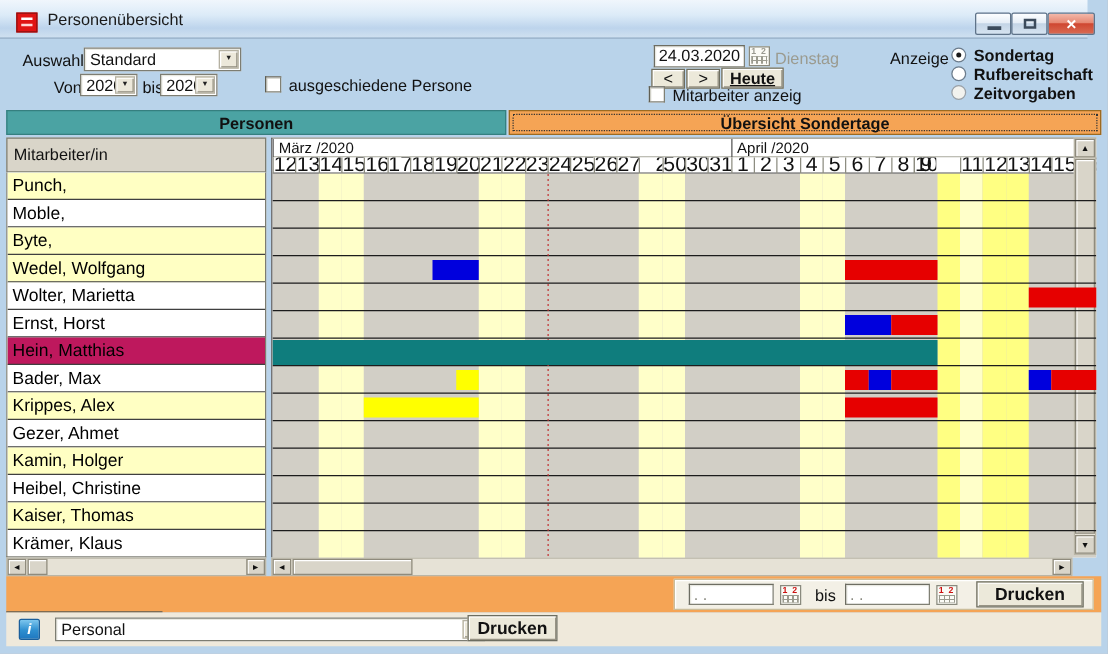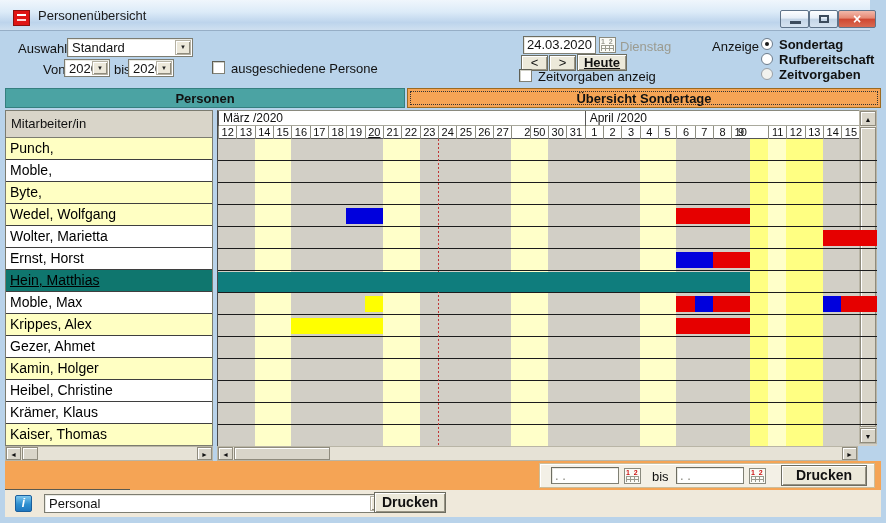--- a/index.html
+++ b/index.html
@@ -62,21 +62,21 @@
   font-size:13px;color:#111;line-height:26px;padding-left:5px;}
 .lp-list{left:5px;top:138px;width:208px;height:308px;background:#fff;border:1px solid #7c7c70;border-top:none;overflow:hidden;}
 .emp-row{height:22px;line-height:21px;font-size:14px;color:#000;padding-left:4px;border-bottom:1px solid #3f3f3f;background:#fff;white-space:nowrap;overflow:hidden;}
 .emp-row.yellow{background:#ffffc3;}
 
 
 .grid-wrap{left:217px;top:110px;width:660px;height:336px;background:#fff;border-left:1px solid #4a4a4a;border-top:1px solid #8a8a7e;overflow:hidden;}
 .month-row{position:absolute;left:0;top:0;width:100%;height:15px;background:#fff;border-bottom:1px solid #a9a99d;}
 .month-cell{position:absolute;top:0;height:15px;border-left:1px solid #555;font-size:12px;color:#111;line-height:14px;padding-left:4px;white-space:nowrap;overflow:hidden;}
 .day-row{position:absolute;left:0;top:15px;width:100%;height:13px;background:#fff;border-bottom:1px solid #555;}
-.day-cell{position:absolute;top:0;height:13px;border-left:1px solid #8d8d81;font-size:11px;color:#111;line-height:12px;text-align:center;overflow:hidden;}
+.day-cell{position:absolute;top:0;height:13px;border-left:1px solid #8d8d81;font-size:17px;color:#111;line-height:12px;text-align:center;overflow:hidden;}
 .grid-body{position:absolute;left:0;top:28px;width:100%;height:308px;}
 .band{position:absolute;top:0;bottom:0;z-index:1;}
 .row-line{position:absolute;left:0;width:100%;height:22px;border-bottom:1px solid #1c1c1c;z-index:2;}
 .today-line{position:absolute;top:0;bottom:0;width:1px;z-index:3;
   background:repeating-linear-gradient(180deg,#c03535 0 2px,rgba(0,0,0,0) 2px 4px);}
 .bar{position:absolute;z-index:4;}
 
 
 .sb{background:#e6e2d6;border:1px solid #b9b5a6;}
 .sb-btn{position:absolute;background:#d9d5c9;border:1px solid #8f8b7d;box-shadow:inset 1px 1px 0 #fff;
@@ -146,41 +146,41 @@
     <span class="combo-value">2020</span>
     <span class="combo-btn">▼</span>
   </div>
   <div class="abs checkbox" style="left:212px;top:61px;"></div>
   <div class="abs label" style="left:231px;top:61px;">ausgeschiedene Persone</div>
 
   <div class="abs btn" style="left:521px;top:55px;width:27px;height:16px;line-height:14px;">&lt;</div>
   <div class="abs btn" style="left:549px;top:55px;width:27px;height:16px;line-height:14px;">&gt;</div>
   <div class="abs btn bold" style="left:577px;top:54px;width:50px;height:17px;line-height:15px;text-decoration:underline;">Heute</div>
   <div class="abs checkbox" style="left:519px;top:69px;"></div>
-  <div class="abs label" style="left:538px;top:69px;">Zeitvorgaben anzeig</div>
+  <div class="abs label" style="left:538px;top:69px;">Mitarbeiter anzeig</div>
 
   <div class="abs tab tab-personen" style="background: rgb(75, 163, 163);">Personen</div>
   <div class="abs tab tab-ueber" style="background: rgb(245, 164, 85);">Übersicht Sondertage</div>
 
   <div class="abs lp-header">Mitarbeiter/in</div>
   <div class="abs lp-list">
       <div class="emp-row yellow" style="background: rgb(255, 255, 195);">Punch,</div>
       <div class="emp-row">Moble,</div>
       <div class="emp-row yellow" style="background: rgb(255, 255, 195);">Byte,</div>
       <div class="emp-row yellow" style="background: rgb(255, 255, 195);">Wedel, Wolfgang</div>
       <div class="emp-row">Wolter, Marietta</div>
       <div class="emp-row">Ernst, Horst</div>
-      <div class="emp-row yellow" style="background: #0f766e; text-decoration: underline;">Hein, Matthias</div>
-      <div class="emp-row">Moble, Max</div>
+      <div class="emp-row yellow" style="background: #be185d;">Hein, Matthias</div>
+      <div class="emp-row">Bader, Max</div>
       <div class="emp-row yellow" style="background: rgb(255, 255, 195);">Krippes, Alex</div>
       <div class="emp-row">Gezer, Ahmet</div>
       <div class="emp-row yellow" style="background: rgb(255, 255, 195);">Kamin, Holger</div>
       <div class="emp-row">Heibel, Christine</div>
+      <div class="emp-row yellow" style="background: rgb(255, 255, 195);">Kaiser, Thomas</div>
       <div class="emp-row">Krämer, Klaus</div>
-      <div class="emp-row yellow" style="background: rgb(255, 255, 195);">Kaiser, Thomas</div>
     </div>
 
   <div class="abs sb sb-h" style="left:5px;top:446px;width:208px;height:15px;">
     <span class="sb-btn" style="left:0;">◄</span>
     <span class="sb-thumb" style="left:16px;top:0;width:16px;height:13px;"></span>
     <span class="sb-btn" style="right:0;">►</span>
   </div>
 
   <div class="abs grid-wrap">
     <div class="month-row">

